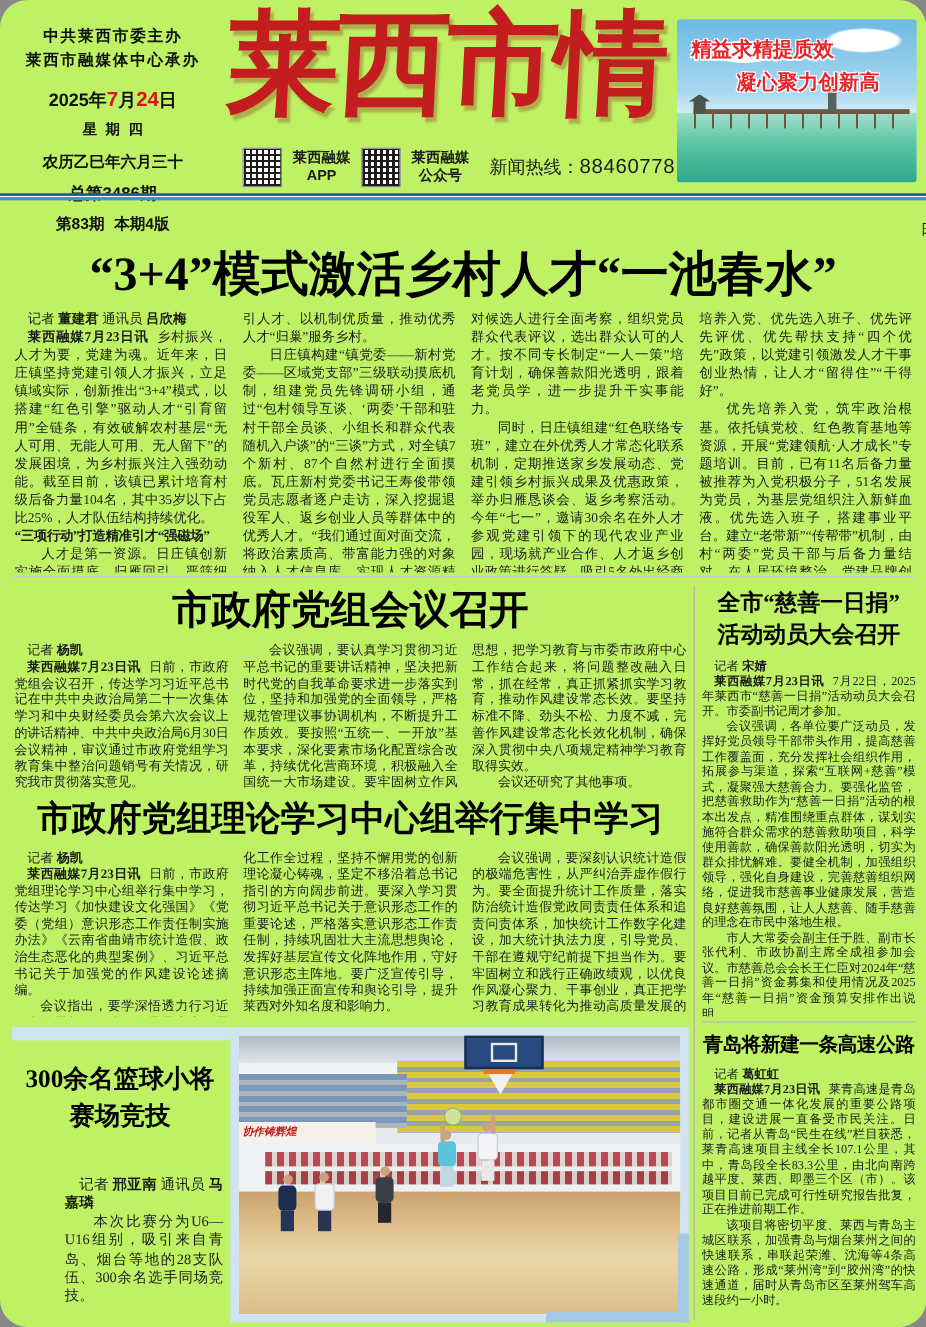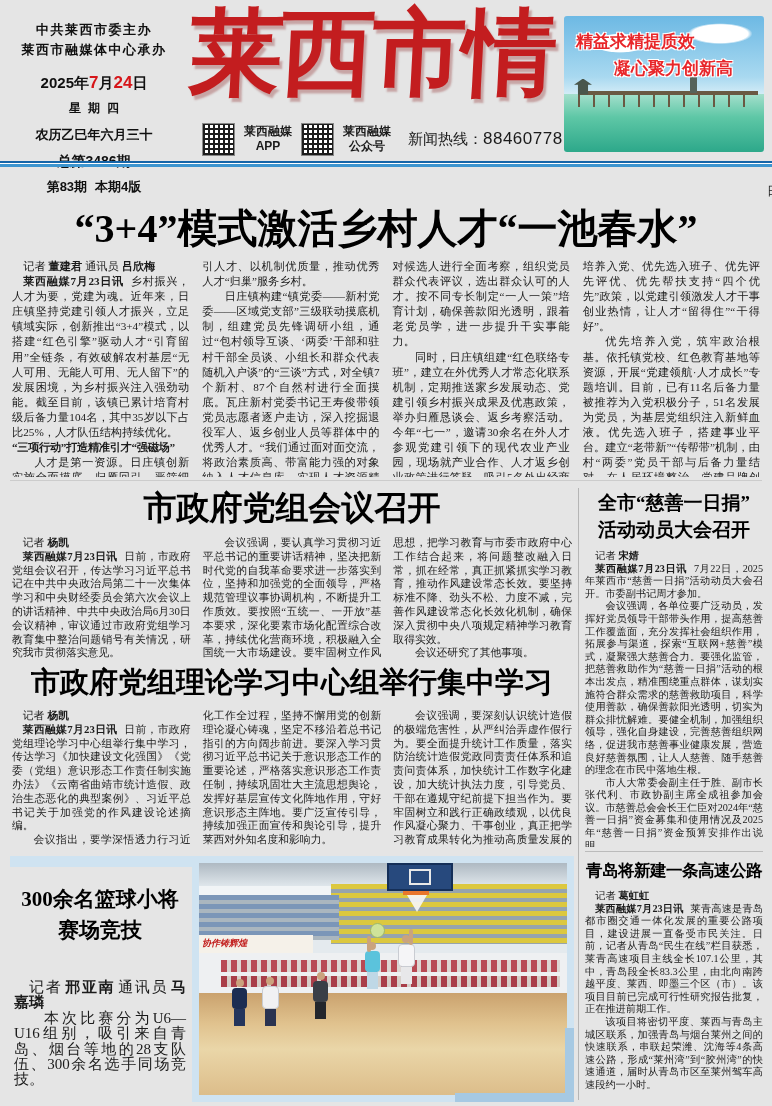--- a/index.html
+++ b/index.html
@@ -1,17 +1,17 @@
 <!DOCTYPE html>
 <html><head>
 <meta charset="utf-8">
 <style>
   html,body{margin:0;padding:0;background:#888;}
-  .page{position:relative;width:772px;height:1106px;margin:0 auto;background:#e5e5e5;overflow:hidden;
-        font-family:"Liberation Serif",serif;color:#1b1b1b;}
+  .page{position:relative;width:772px;height:1106px;margin:0 auto;background:#bef264;overflow:hidden;
+        font-family:"Liberation Serif",serif;color:#1b1b1b;border-radius:23px;}
   
   .hdr-left{position:absolute;left:8px;top:20px;width:172px;text-align:center;color:#101010;
             font-family:"Liberation Sans",sans-serif;}
   .org{font-size:13px;font-weight:bold;letter-spacing:1.5px;line-height:20px;}
   .date-line{margin-top:13px;font-size:15px;font-weight:bold;}
   .red-num{color:#d6161a;font-size:17px;font-weight:bold;}
   .weekday{font-size:12px;font-weight:bold;letter-spacing:7px;margin-top:7px;text-indent:7px;}
   .lunar{font-size:13px;font-weight:bold;margin-top:9px;}
   .issue1{font-size:14px;font-weight:bold;margin-top:9px;}
   .issue2{font-size:13px;font-weight:bold;margin-top:7px;}
@@ -75,21 +75,21 @@
   .rail-head{font-size:19px;font-weight:900;text-align:center;line-height:27px;color:#000;}
   .rail-body{margin-top:7px;font-size:10.2px;line-height:12.6px;}
   .hline-right{position:absolute;left:585px;top:851px;width:178px;border-top:1px solid #bbbbbb;}
   .highway{position:absolute;left:585px;top:858px;width:178px;height:246px;overflow:hidden;}
   .rail-head2{font-size:18px;font-weight:900;text-align:center;line-height:25px;color:#000;}
   .rail-head2 .hl2{font-size:16.5px;letter-spacing:-.5px;white-space:nowrap;}
   
   .bb-topbar{position:absolute;left:10px;top:856px;width:182px;height:11px;background:#cfe3f1;}
   .bb-text{position:absolute;left:14px;top:884px;width:172px;}
   .bb-head{font-size:21px;font-weight:900;text-align:center;line-height:31px;color:#000;}
-  .bb-body{margin-top:34px;font-size:15px;line-height:15.4px;}
+  .bb-body{margin-top:34px;font-size:12px;line-height:15.4px;margin-left:40px;}
   .photo-frame{position:absolute;left:192px;top:856px;width:382px;height:246px;background:#cfe3f1;
                padding:7px;box-sizing:border-box;}
   .accent-v{position:absolute;left:565px;top:1028px;width:9px;height:74px;background:#a6c9e3;}
   .accent-h{position:absolute;left:455px;top:1093px;width:119px;height:9px;background:#a6c9e3;}
   
   .photo{position:relative;width:100%;height:100%;overflow:hidden;background:#e4eaee;font-style:italic;}
   .ph-top{position:absolute;left:0;top:0;right:0;height:10%;background:linear-gradient(180deg,#aeb9c2,#dfe6eb);}
   .ph-wall{position:absolute;left:0;top:10%;right:0;height:8%;background:#f1f4f6;}
   .ph-seats-y{position:absolute;left:36%;top:9%;right:0;height:26%;
       background:repeating-linear-gradient(180deg,#dcc83f 0 5px,#97a4ad 5px 9px);}

